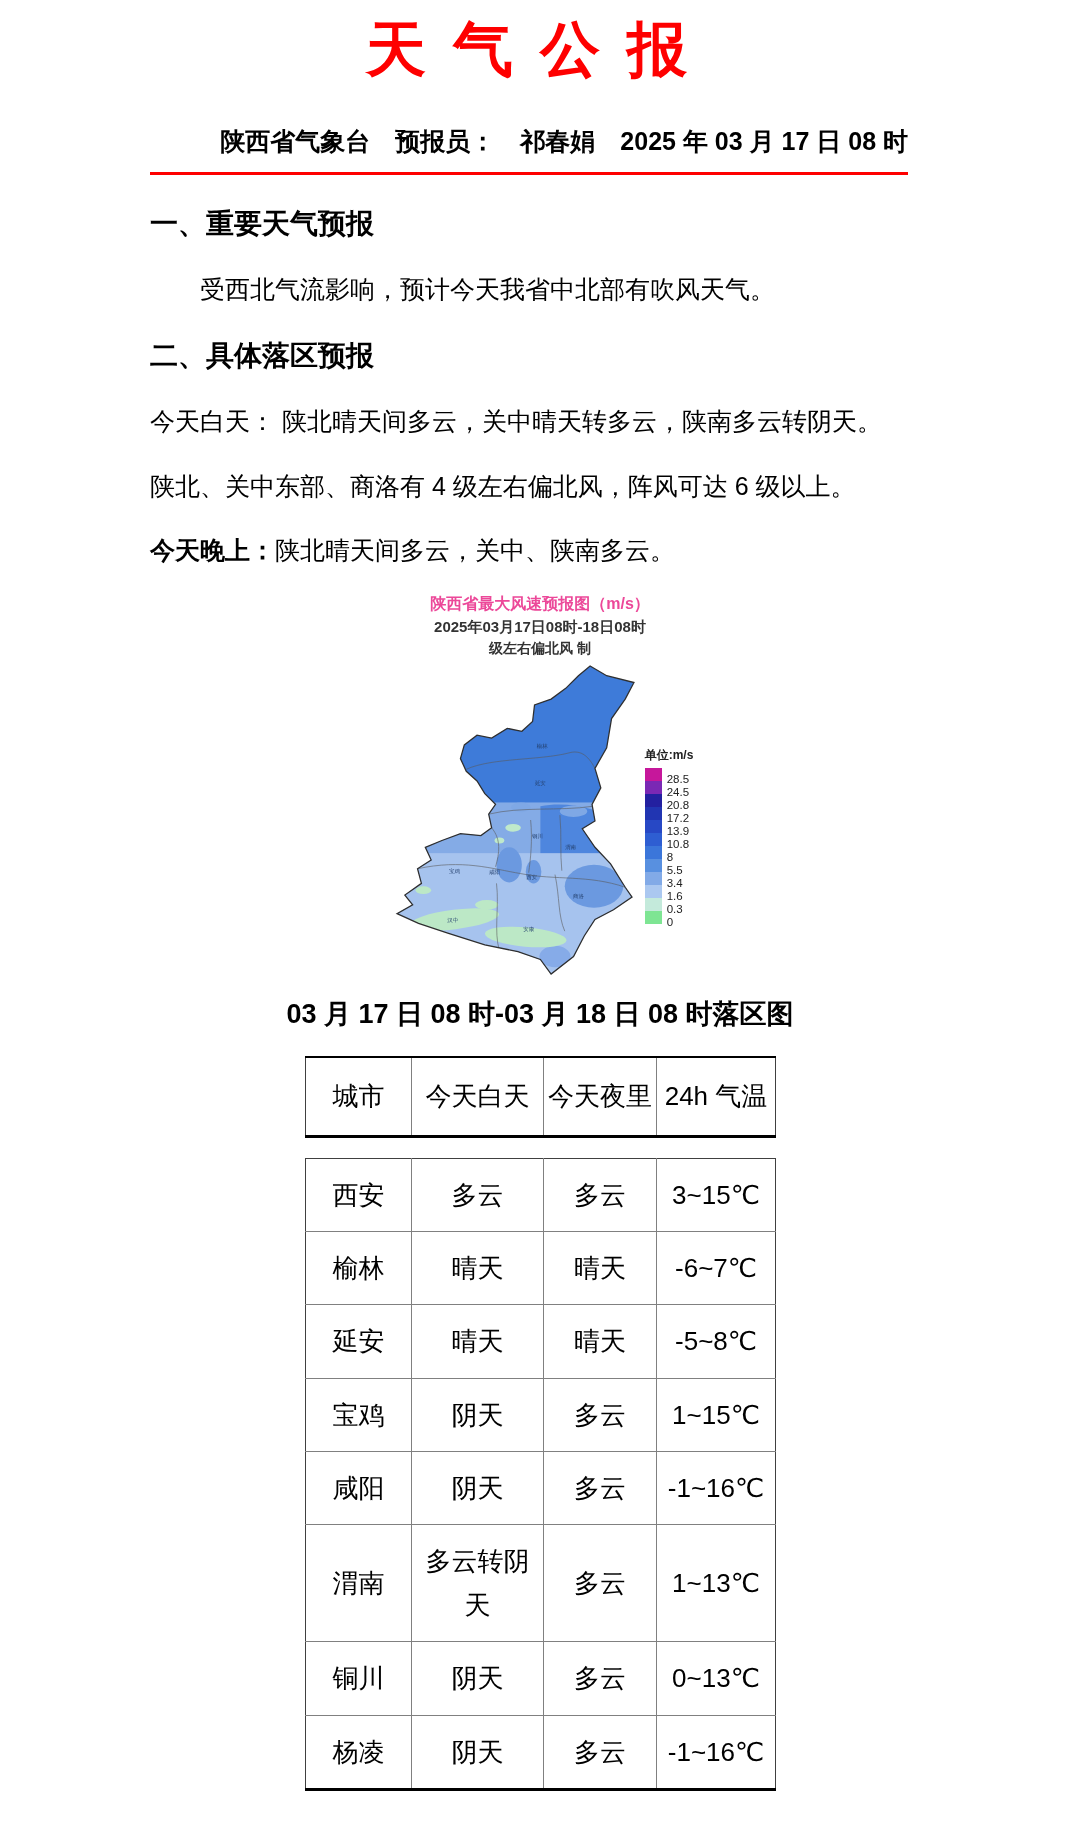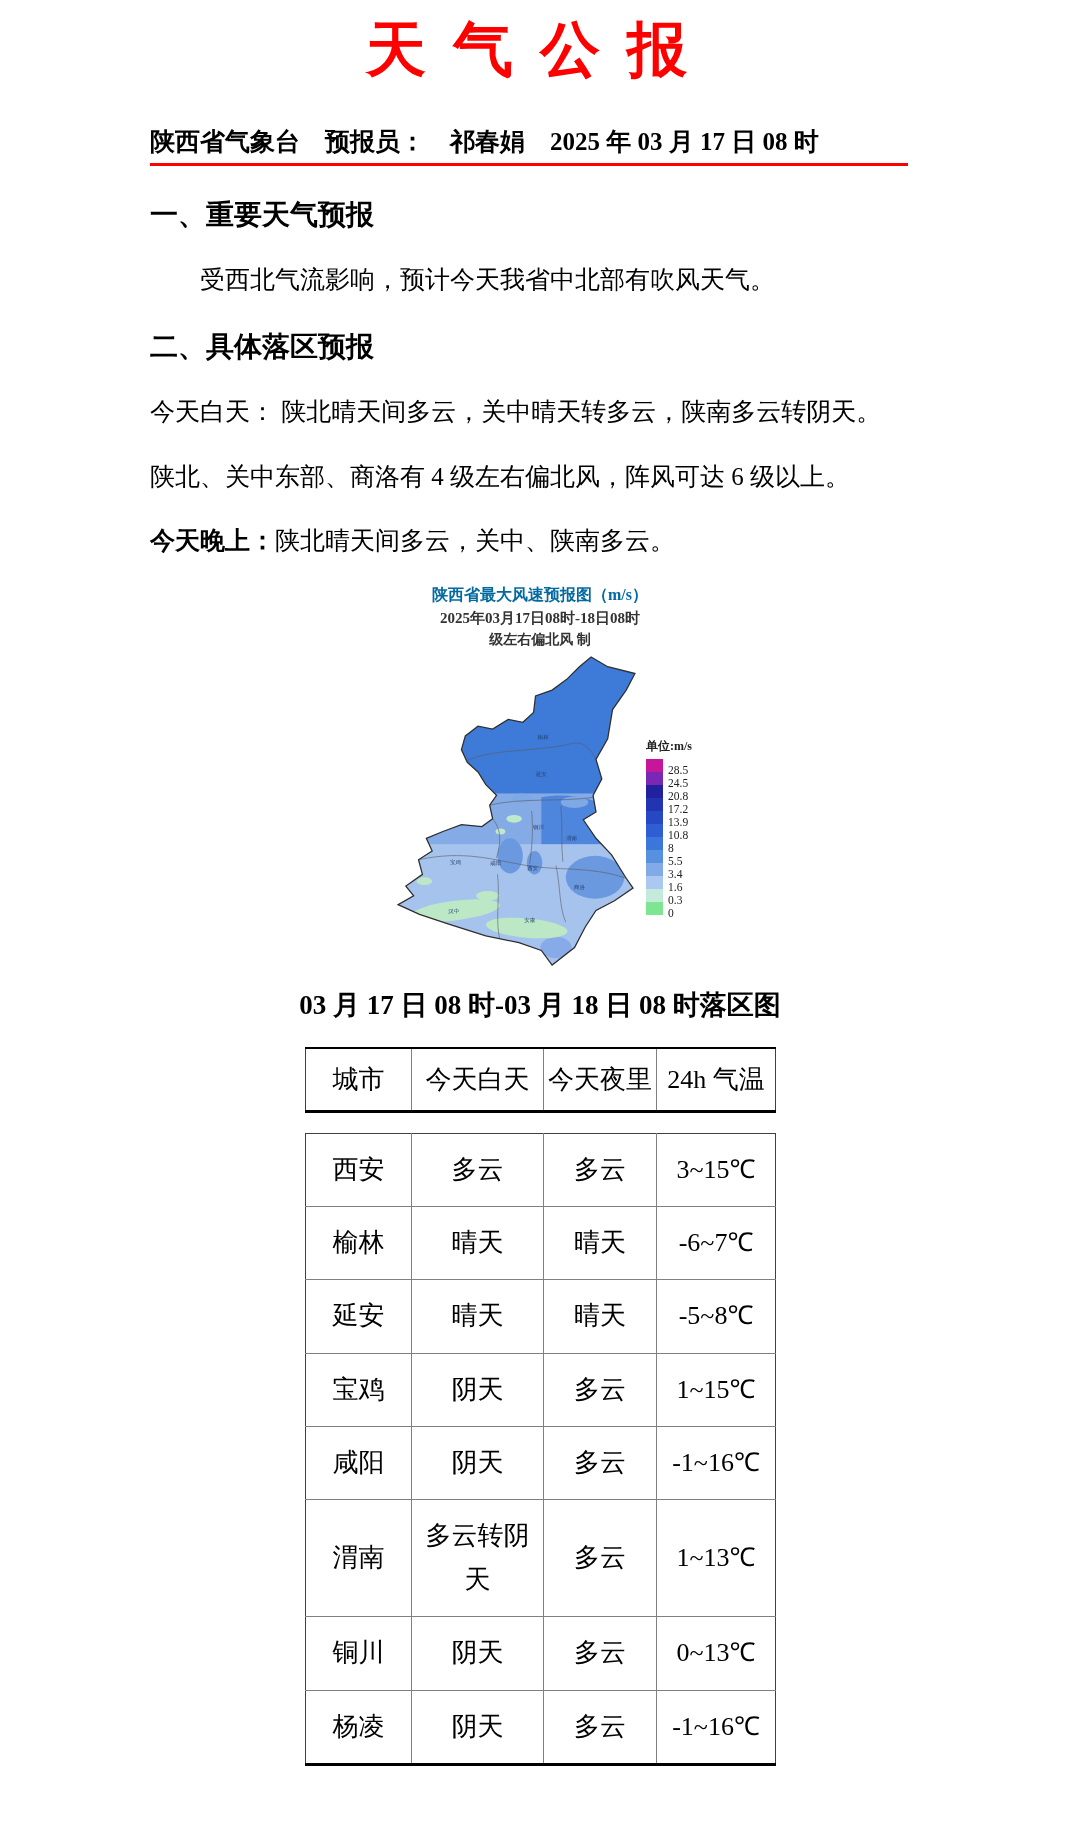--- a/index.html
+++ b/index.html
@@ -1,51 +1,51 @@
 <!DOCTYPE html>
 <html><head>
 <meta charset="utf-8">
 <style>
   html,body{margin:0;padding:0;background:#fff;}
   body{width:1080px;height:1827px;overflow:hidden;
        font-family:"Liberation Sans","DejaVu Sans",sans-serif;color:#000;}
-  .page{width:1080px;height:1827px;position:relative;font-family:Liberation Serif, serif;}
+  .page{width:1080px;height:1827px;position:relative;}
 
   .doc-title{margin:0;padding-top:10px;text-align:center;
     color:#fe0000;font-size:60px;font-weight:bold;letter-spacing:0.45em;}
 
   .meta{margin:34px 0 0 150px;width:758px;font-size:25px;font-weight:bold;
-    padding-bottom:5px;border-bottom:3px solid #fe0000;white-space:nowrap;}
+    padding-bottom:14px;border-bottom:3px solid #fe0000;white-space:nowrap;text-align:right;}
 
   h2.sec{margin:30px 0 0 150px;font-size:28px;font-weight:bold;}
   p.body{margin:28px 120px 0 150px;font-size:25px;line-height:1.45;}
   p.ind{text-indent:2em;}
   .boldlead{font-weight:bold;}
 
   .map-figure{margin:28px 0 0 0;text-align:center;}
   .map-titles{color:#3a3a3a;}
-  .mt1{font-size:16px;font-weight:bold;color:#0369a1;}
+  .mt1{font-size:16px;font-weight:bold;color:#ec4899;}
   .mt2{font-size:15px;font-weight:bold;color:#333;margin-top:3px;}
   .mt3{font-size:14px;font-weight:bold;color:#333;margin-top:3px;}
   .map-row{display:flex;justify-content:center;align-items:center;margin-top:6px;}
   .legend{display:flex;flex-direction:column;align-items:flex-start;margin-top:30px;}
   .legend-unit{font-size:12px;color:#222;margin-bottom:4px;font-weight:bold;}
   .legend-row{display:flex;align-items:flex-end;height:13px;}
   .legend-swatch{width:17px;height:13px;display:inline-block;}
   .legend-label{font-size:11.5px;color:#222;margin-left:5px;line-height:11px;
     transform:translateY(4px);}
 
   .caption{margin-top:20px;text-align:center;font-size:27px;font-weight:bold;}
 
   .tables{width:470px;margin:24px auto 0 auto;}
   table{border-collapse:collapse;width:470px;table-layout:fixed;}
   col.c0{width:106px;} col.c1{width:132px;} col.c2{width:113px;} col.c3{width:119px;}
   .head-table{border-top:2px solid #000;border-bottom:3px solid #000;}
   .head-table th{border-left:1px solid #808080;border-right:1px solid #808080;
-    font-size:26px;font-weight:normal;padding:13px 4px;}
+    font-size:26px;font-weight:normal;padding:21px 4px;}
   .head-table th:first-child{border-left:1px solid #404040;}
   .head-table th:last-child{border-right:1px solid #404040;border-radius:10px;}
   .body-table{margin-top:20px;border-top:1px solid #404040;border-bottom:3px solid #000;}
   .body-table td{border:1px solid #808080;font-size:26px;text-align:center;
     padding:14px 6px;line-height:1.7;}
   .body-table tr:first-child td{border-top:1px solid #404040;}
   .body-table td:first-child{border-left:1px solid #404040;}
   .body-table td:last-child{border-right:1px solid #404040;}
 </style>
 </head>

